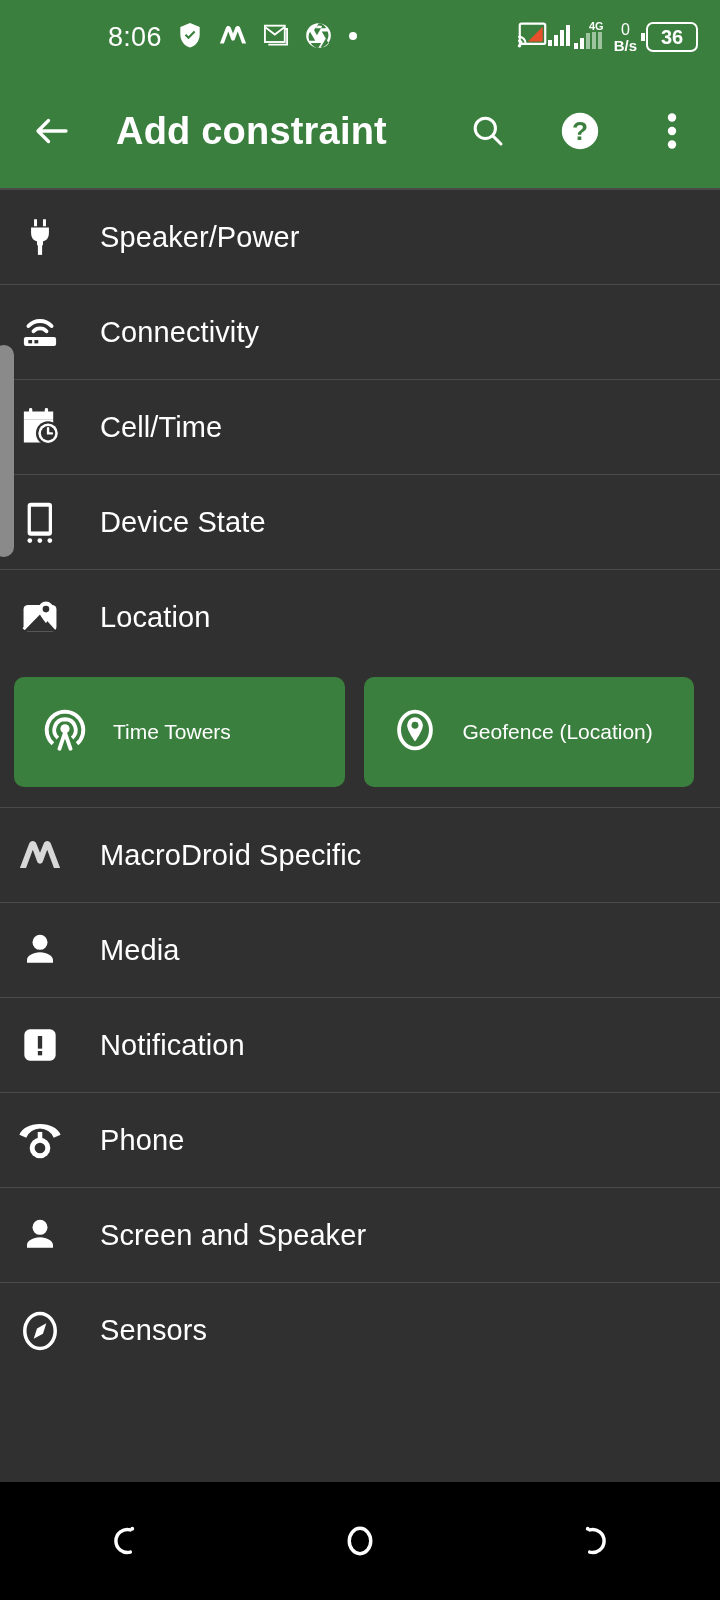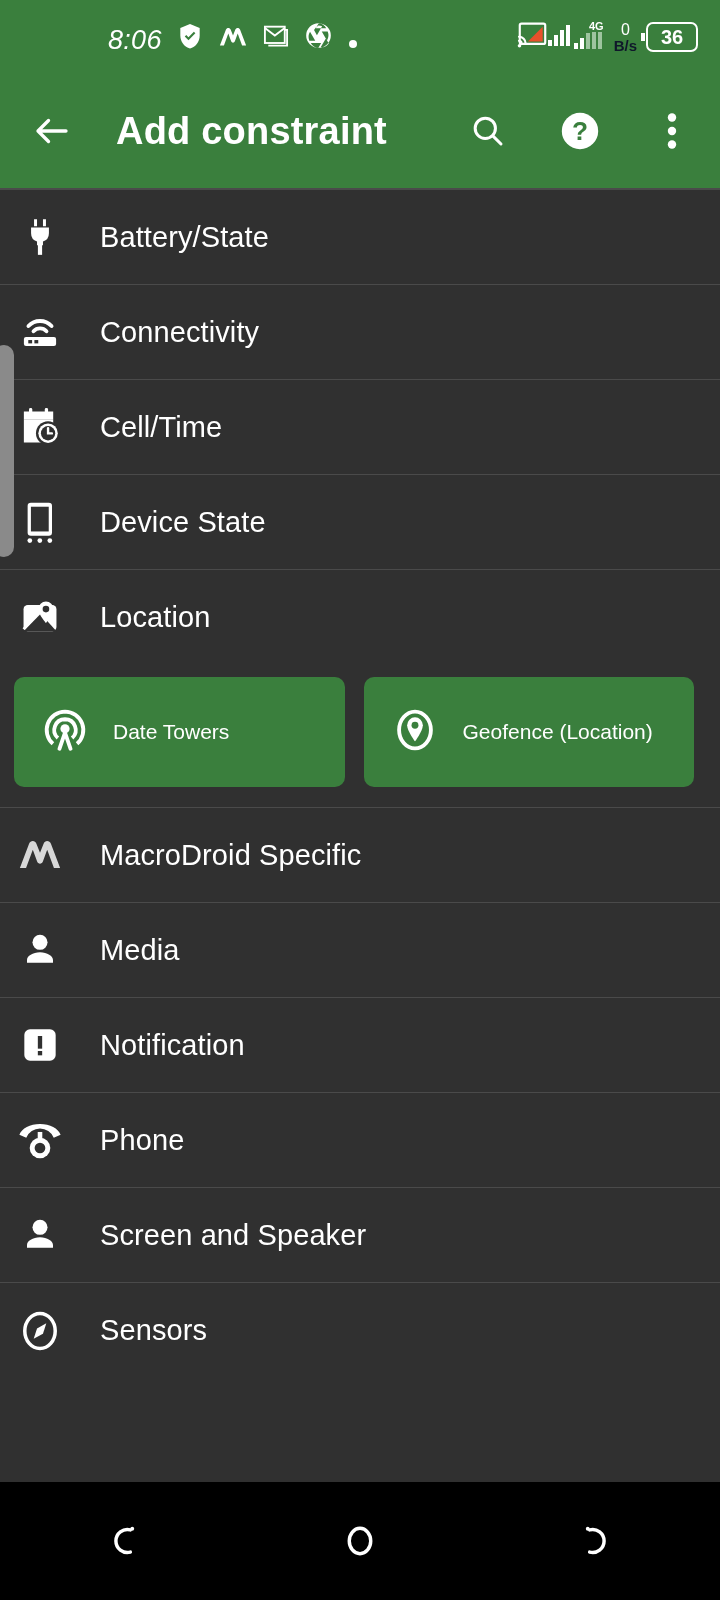--- a/index.html
+++ b/index.html
@@ -18,21 +18,21 @@
 
   
   .statusbar {
     height:74px;
     background:#3a7f3d;
     display:flex; align-items:center;
     padding:0 22px;
     flex:0 0 auto;
     position:relative;
   }
-  .sb-left { display:flex; align-items:flex-end; gap:14px; margin-left:86px;font-style:italic; }
+  .sb-left { display:flex; align-items:center; gap:14px; margin-left:86px; }
   .sb-right { display:flex; align-items:center; margin-left:auto; }
   .sb-time {
     color:#fff; font-size:27px; font-weight:400;
     letter-spacing:.3px; line-height:1;
     font-family:"Liberation Sans", sans-serif;
   }
   .sb-ico { display:block; }
 
   
   .appbar {
@@ -206,21 +206,21 @@
           <rect x="0" y="23" width="4" height="6" fill="#fff"></rect>
           <rect x="6" y="18" width="4" height="11" fill="#fff"></rect>
           <rect x="12" y="13" width="4" height="16" fill="#9ec49f"></rect>
           <rect x="18" y="12" width="4" height="17" fill="#9ec49f"></rect>
           <rect x="24" y="12" width="4" height="17" fill="#9ec49f"></rect>
         </svg>
       </span>
 
       <span class="sb-ico" style="display:flex;flex-direction:column;align-items:center;line-height:1;">
         <span style="color:#fff;font-size:16px;">0</span>
-        <span style="color:#0f172a;font-size:15px;font-weight:bold;">B/s</span>
+        <span style="color:#ffffff;font-size:15px;font-weight:bold;">B/s</span>
       </span>
 
       <span class="sb-ico" style="display:flex;align-items:center;">
         <svg width="12" height="16" viewBox="0 0 12 16">
             <rect x="4" y="4" width="4" height="8" fill="#fff"></rect>
           </svg>
         <span style="position:relative;display:inline-flex;align-items:center;justify-content:center;width:52px;height:30px;border:2.5px solid #fff;border-radius:7px;margin-left:-3px;">
           <span style="color:#fff;font-size:20px;font-weight:bold;">36</span>
         </span>
       </span>
@@ -262,21 +262,21 @@
     <div class="scrollhandle"></div>
 
     <div class="row">
       <span class="row-icon">
         <svg width="42" height="42" viewBox="0 0 24 24">
             <path fill="#fff" d="M8.6 1.8h1.7v4.1H8.6zm5.1 0h1.7v4.1h-1.7z"></path>
             <path fill="#fff" d="M6.9 6.6h10.2v3.2a5.1 5.1 0 0 1-3.4 4.8v2.1h-3.4v-2.1A5.1 5.1 0 0 1 6.9 9.8z"></path>
             <rect x="10.8" y="16.2" width="2.4" height="6" fill="#fff"></rect>
           </svg>
       </span>
-      <span class="row-label">Battery/State</span>
+      <span class="row-label">Speaker/Power</span>
     </div>
 
     <div class="row">
       <span class="row-icon">
         <svg width="42" height="42" viewBox="0 0 24 24">
           <path d="M5.4 8.6a9 9 0 0 1 13.2 0" fill="none" stroke="#fff" stroke-width="2.2" stroke-linecap="round"></path>
           <path d="M8.3 11.6a5 5 0 0 1 7.4 0" fill="none" stroke="#fff" stroke-width="2.2" stroke-linecap="round"></path>
           <rect x="2.8" y="14.8" width="18.4" height="5.2" rx="1.2" fill="#fff"></rect>
           <rect x="5.3" y="16.6" width="2.2" height="1.9" fill="#303030"></rect>
           <rect x="8.8" y="16.6" width="2.2" height="1.9" fill="#303030"></rect>
@@ -330,21 +330,21 @@
     <div class="chips">
       <div class="chip">
         <span>
           <svg width="46" height="46" viewBox="0 0 24 24">
             <path d="M12 2.4a9.6 9.6 0 0 0-6.3 16.8M12 2.4a9.6 9.6 0 0 1 6.3 16.8" fill="none" stroke="#fff" stroke-width="2"></path>
             <path d="M12 6.4a5.6 5.6 0 0 0-3.7 9.8M12 6.4a5.6 5.6 0 0 1 3.7 9.8" fill="none" stroke="#fff" stroke-width="2"></path>
             <circle cx="12" cy="11.4" r="2.4" fill="#fff"></circle>
             <path d="M12 13.4 9.1 21.8M12 13.4l2.9 8.4" fill="none" stroke="#fff" stroke-width="2" stroke-linecap="round"></path>
           </svg>
         </span>
-        <span class="chip-label">Date Towers</span>
+        <span class="chip-label">Time Towers</span>
       </div>
       <div class="chip">
         <span>
           <svg width="46" height="46" viewBox="0 0 24 24">
             <ellipse cx="12" cy="12" rx="8.3" ry="9.6" fill="none" stroke="#fff" stroke-width="2"></ellipse>
             <path fill="#fff" d="M12 5.4a4.1 4.1 0 0 0-4.1 4.1c0 3 4.1 8.4 4.1 8.4s4.1-5.4 4.1-8.4A4.1 4.1 0 0 0 12 5.4z"></path>
             <circle cx="12" cy="9.5" r="1.8" fill="#3a7f3d"></circle>
           </svg>
         </span>
         <span class="chip-label">Geofence (Location)</span>

